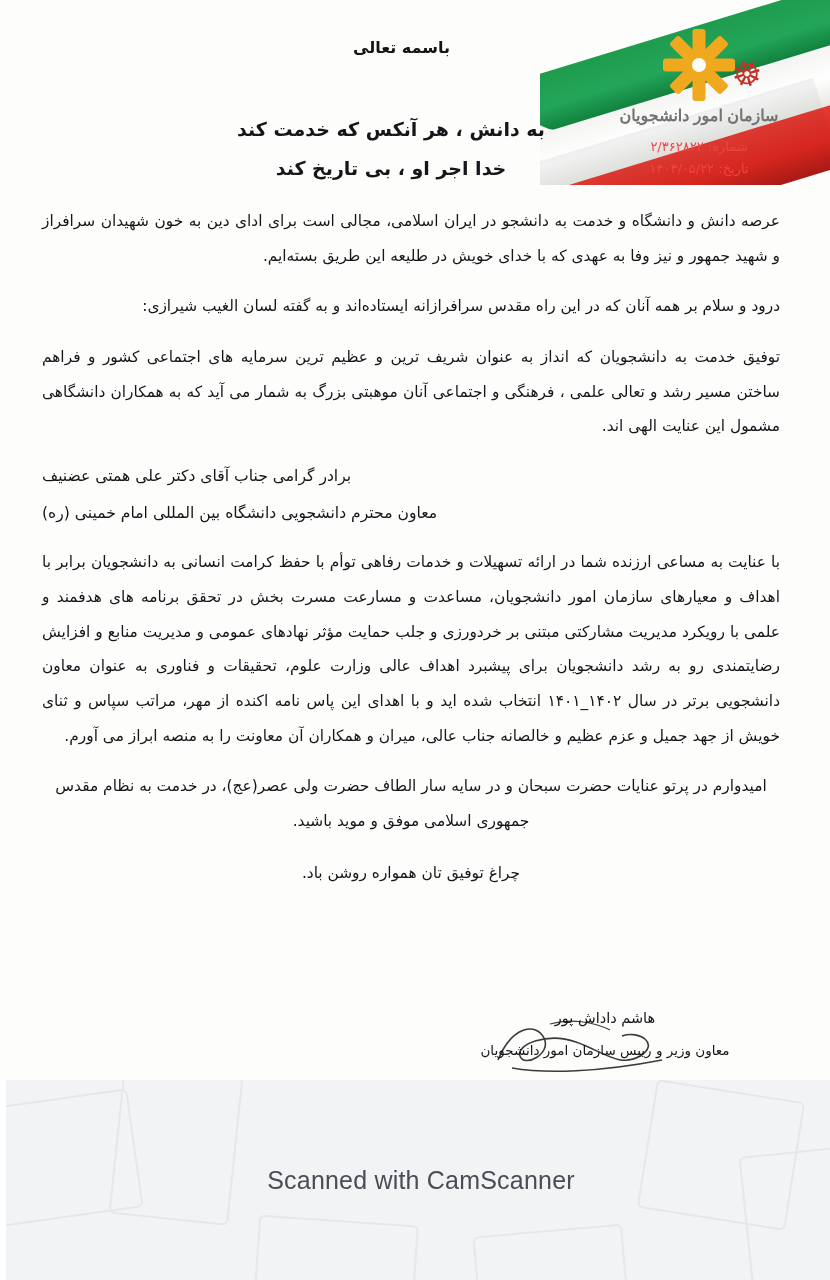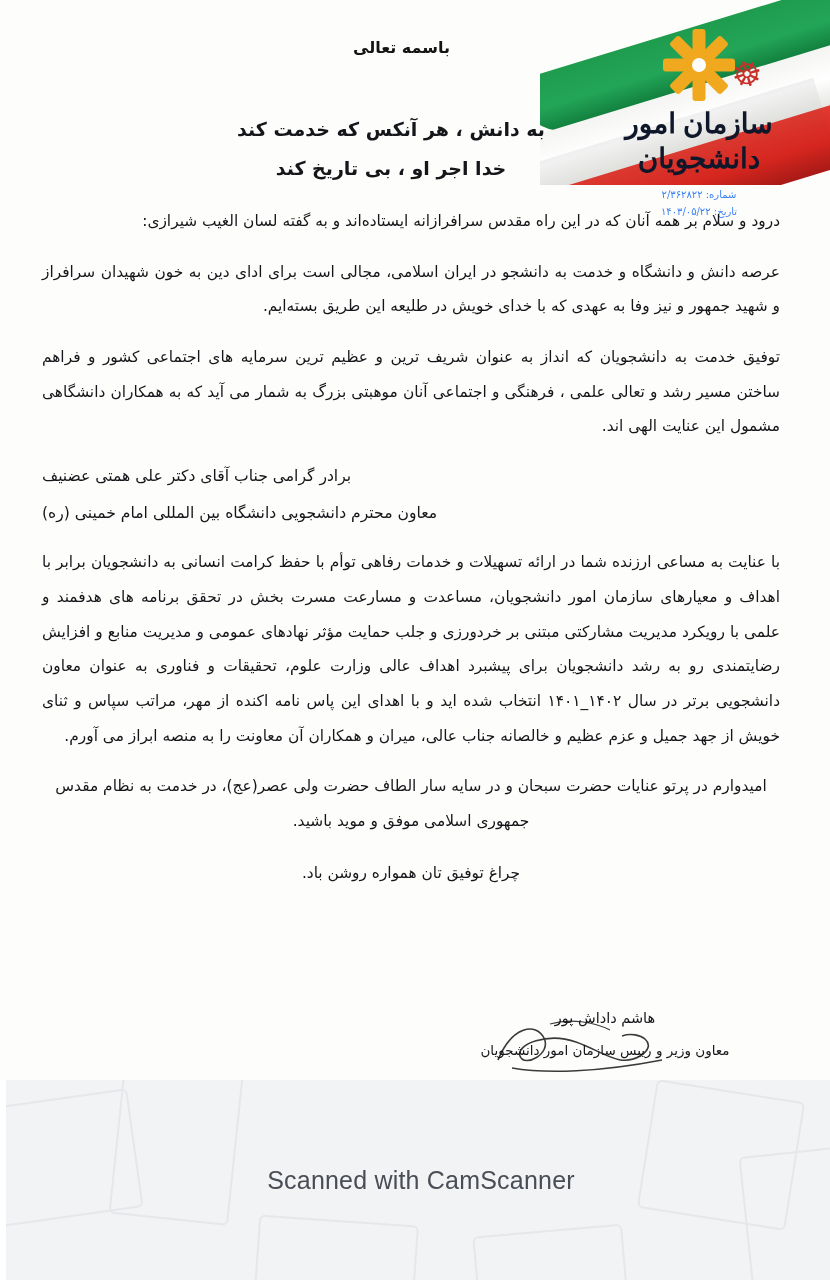--- a/index.html
+++ b/index.html
@@ -99,31 +99,31 @@
     left: 50%;
     top: 50%;
     width: 22px;
     height: 22px;
     margin: -11px 0 0 -11px;
     border-radius: 50%;
     background: #fdfdfb;
     border: 4px solid #f0a81e;
   }
   .org-name {
-    font-family: Liberation Serif, serif;
-    font-size: 28px;
+    font-family: Liberation Sans, sans-serif;
+    font-size: 16px;
     font-weight: bold;
-    color: #0f172a;
+    color: #737373;
     line-height: 1.25;
     letter-spacing: -0.5px;
   }
   .meta {
     margin-top: 10px;
-    font-size: 10px;
-    color: #3b82f6;
+    font-size: 13px;
+    color: #ef4444;
     line-height: 1.7;
     text-align: center;
     direction: rtl;
   }
   .meta .row { white-space: nowrap; }
 
   
   .basmala {
     position: absolute;
     top: 38px;
@@ -286,22 +286,22 @@
 
   <div class="basmala">باسمه تعالی</div>
 
   <div class="doc-body">
 
     <div class="poem">
       <div class="line">به دانش ، هر آنکس که خدمت کند</div>
       <div class="line">خدا اجر او ، بی تاریخ کند</div>
     </div>
 
+    <p class="para">عرصه دانش و دانشگاه و خدمت به دانشجو در ایران اسلامی، مجالی است برای ادای دین به خون شهیدان سرافراز و شهید جمهور و نیز وفا به عهدی که با خدای خویش در طلیعه این طریق بسته‌ایم.</p>
     <p class="para">درود و سلام بر همه آنان که در این راه مقدس سرافرازانه ایستاده‌اند و به گفته لسان الغیب شیرازی:</p>
-    <p class="para">عرصه دانش و دانشگاه و خدمت به دانشجو در ایران اسلامی، مجالی است برای ادای دین به خون شهیدان سرافراز و شهید جمهور و نیز وفا به عهدی که با خدای خویش در طلیعه این طریق بسته‌ایم.</p>
 
 
     <p class="para">توفیق خدمت به دانشجویان که انداز به عنوان شریف ترین و عظیم ترین سرمایه های اجتماعی کشور و فراهم ساختن مسیر رشد و تعالی علمی ، فرهنگی و اجتماعی آنان موهبتی بزرگ به شمار می آید که به همکاران دانشگاهی مشمول این عنایت الهی اند.</p>
 
     <div class="salutation">
       <span>برادر گرامی جناب آقای دکتر علی همتی عضنیف</span>
       <span class="l2">معاون محترم دانشجویی دانشگاه بین المللی امام خمینی (ره)</span>
     </div>
 
     <p class="para">با عنایت به مساعی ارزنده شما در ارائه تسهیلات و خدمات رفاهی توأم با حفظ کرامت انسانی به دانشجویان برابر با اهداف و معیارهای سازمان امور دانشجویان، مساعدت و مسارعت مسرت بخش در تحقق برنامه های هدفمند و علمی با رویکرد مدیریت مشارکتی مبتنی بر خردورزی و جلب حمایت مؤثر نهادهای عمومی و مدیریت منابع و افزایش رضایتمندی رو به رشد دانشجویان برای پیشبرد اهداف عالی وزارت علوم، تحقیقات و فناوری به عنوان معاون دانشجویی برتر در سال ۱۴۰۲_۱۴۰۱ انتخاب شده اید و با اهدای این پاس نامه اکنده از مهر، مراتب سپاس و ثنای خویش از جهد جمیل و عزم عظیم و خالصانه جناب عالی، میران و همکاران آن معاونت را به منصه ابراز می آورم.</p>

